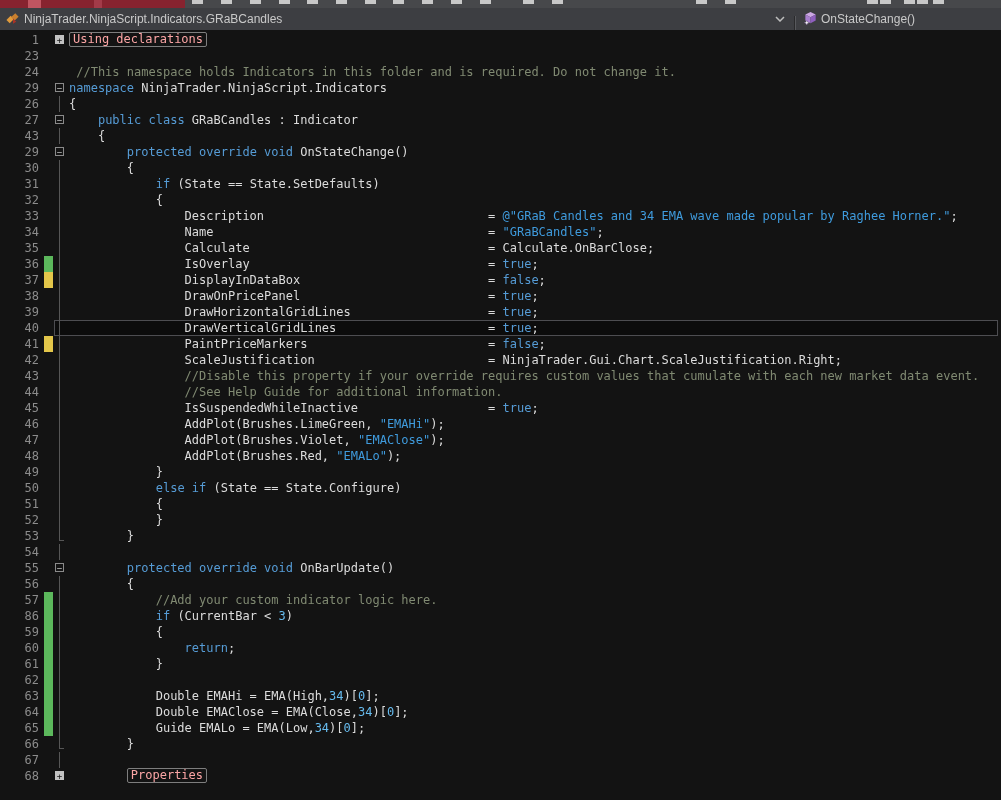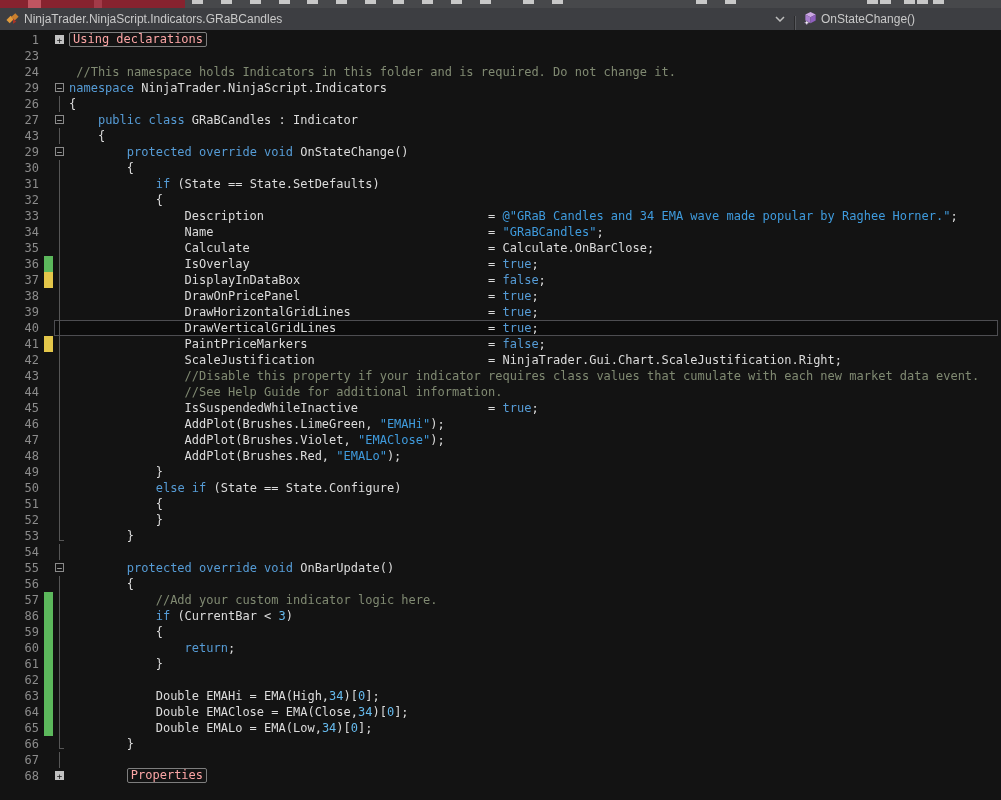--- a/index.html
+++ b/index.html
@@ -280,21 +280,21 @@
             <div class="vline"></div>
           </div>
           <pre class="code"><span class="tok-d">                ScaleJustification                        = NinjaTrader.Gui.Chart.ScaleJustification.Right;</span></pre>
         </div>
         <div class="row">
           <div class="ln">43</div>
           <div class="mark"></div>
           <div class="fold">
             <div class="vline"></div>
           </div>
-          <pre class="code"><span class="tok-c">                //Disable this property if your indicator requires class values that cumulate with each new market data event.</span></pre>
+          <pre class="code"><span class="tok-c">                //Disable this property if your override requires custom values that cumulate with each new market data event.</span></pre>
         </div>
         <div class="row">
           <div class="ln">44</div>
           <div class="mark"></div>
           <div class="fold">
             <div class="vline"></div>
           </div>
           <pre class="code"><span class="tok-c">                //See Help Guide for additional information.</span></pre>
         </div>
         <div class="row">
@@ -457,21 +457,21 @@
             <div class="vline"></div>
           </div>
           <pre class="code"><span class="tok-d">            Double EMAClose = EMA(Close,</span><span class="tok-n">34</span><span class="tok-d">)[</span><span class="tok-n">0</span><span class="tok-d">];</span></pre>
         </div>
         <div class="row">
           <div class="ln">65</div>
           <div class="mark green"></div>
           <div class="fold">
             <div class="vline"></div>
           </div>
-          <pre class="code"><span class="tok-d">            Double EMALo = EMA(Low,</span><span class="tok-n">34</span><span class="tok-d">)[</span><span class="tok-n">0</span><span class="tok-d">];</span></pre>
+          <pre class="code"><span class="tok-d">            Guide EMALo = EMA(Low,</span><span class="tok-n">34</span><span class="tok-d">)[</span><span class="tok-n">0</span><span class="tok-d">];</span></pre>
         </div>
         <div class="row">
           <div class="ln">66</div>
           <div class="mark"></div>
           <div class="fold">
             <div class="vline end"></div>
             <div class="tick"></div>
           </div>
           <pre class="code"><span class="tok-d">        }</span></pre>
         </div>

